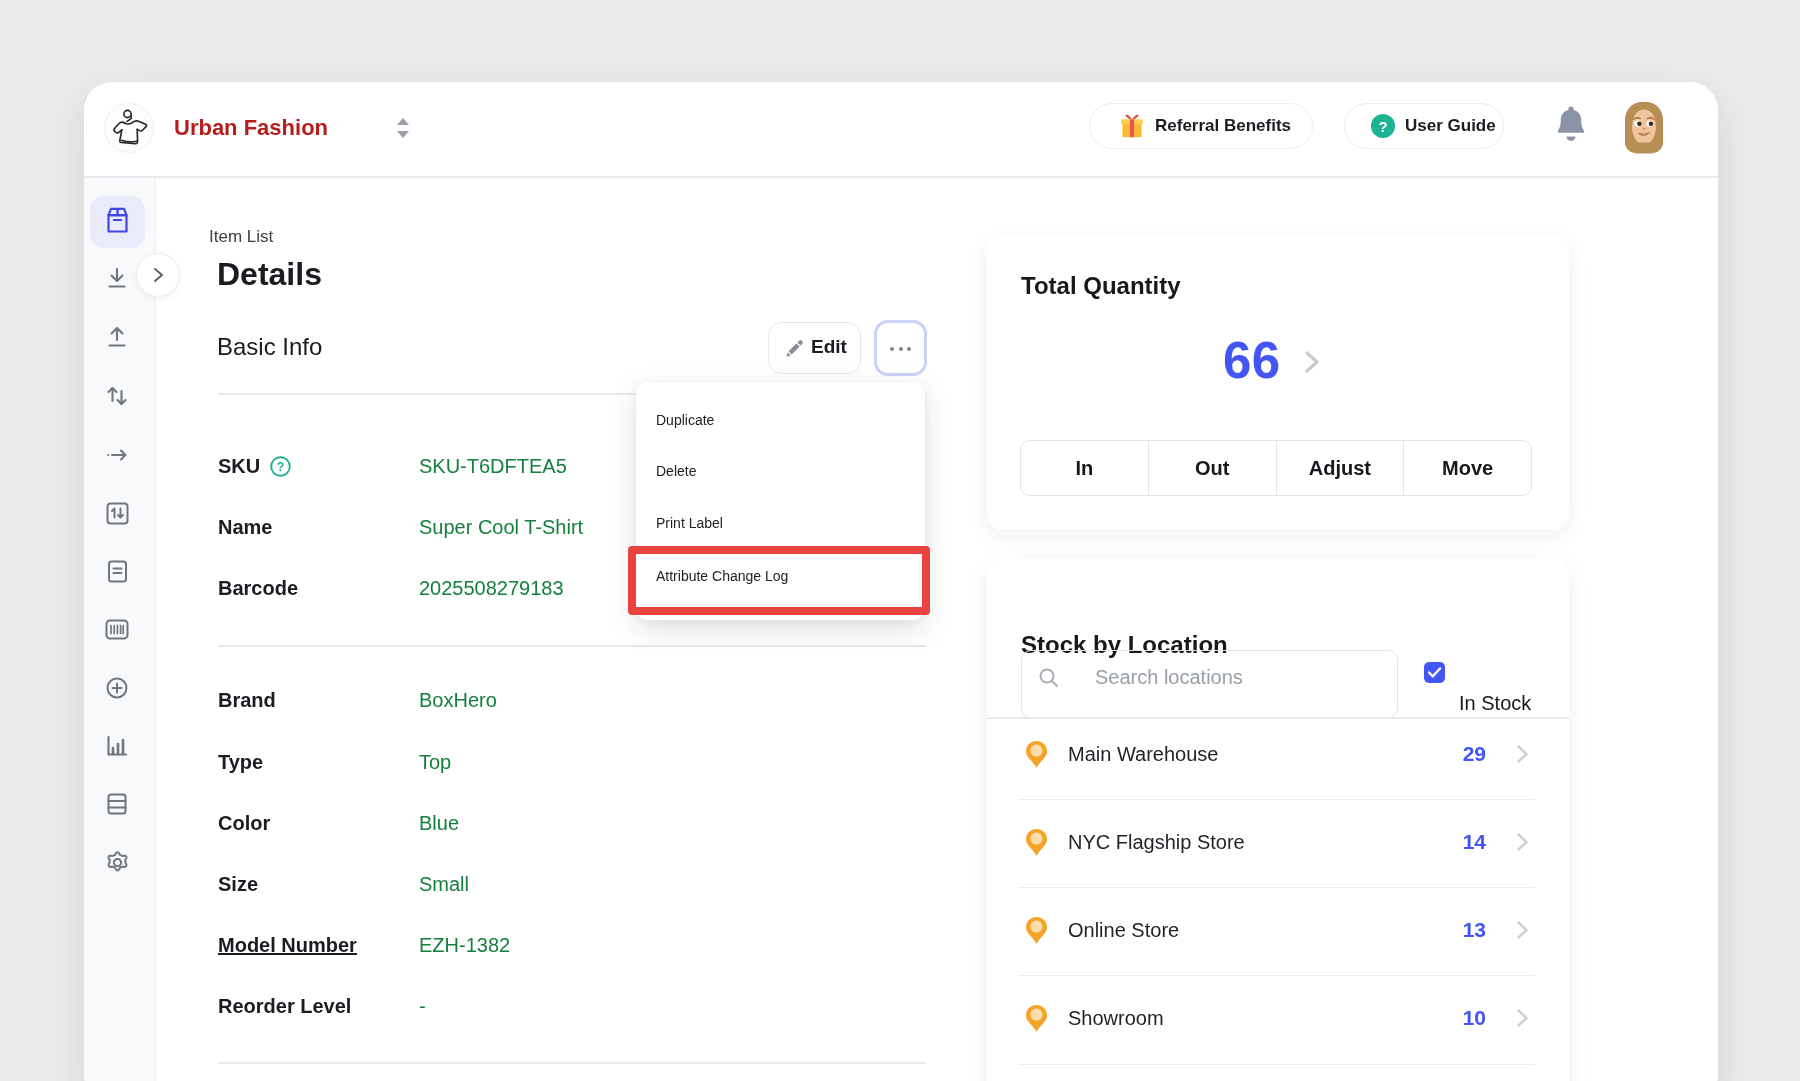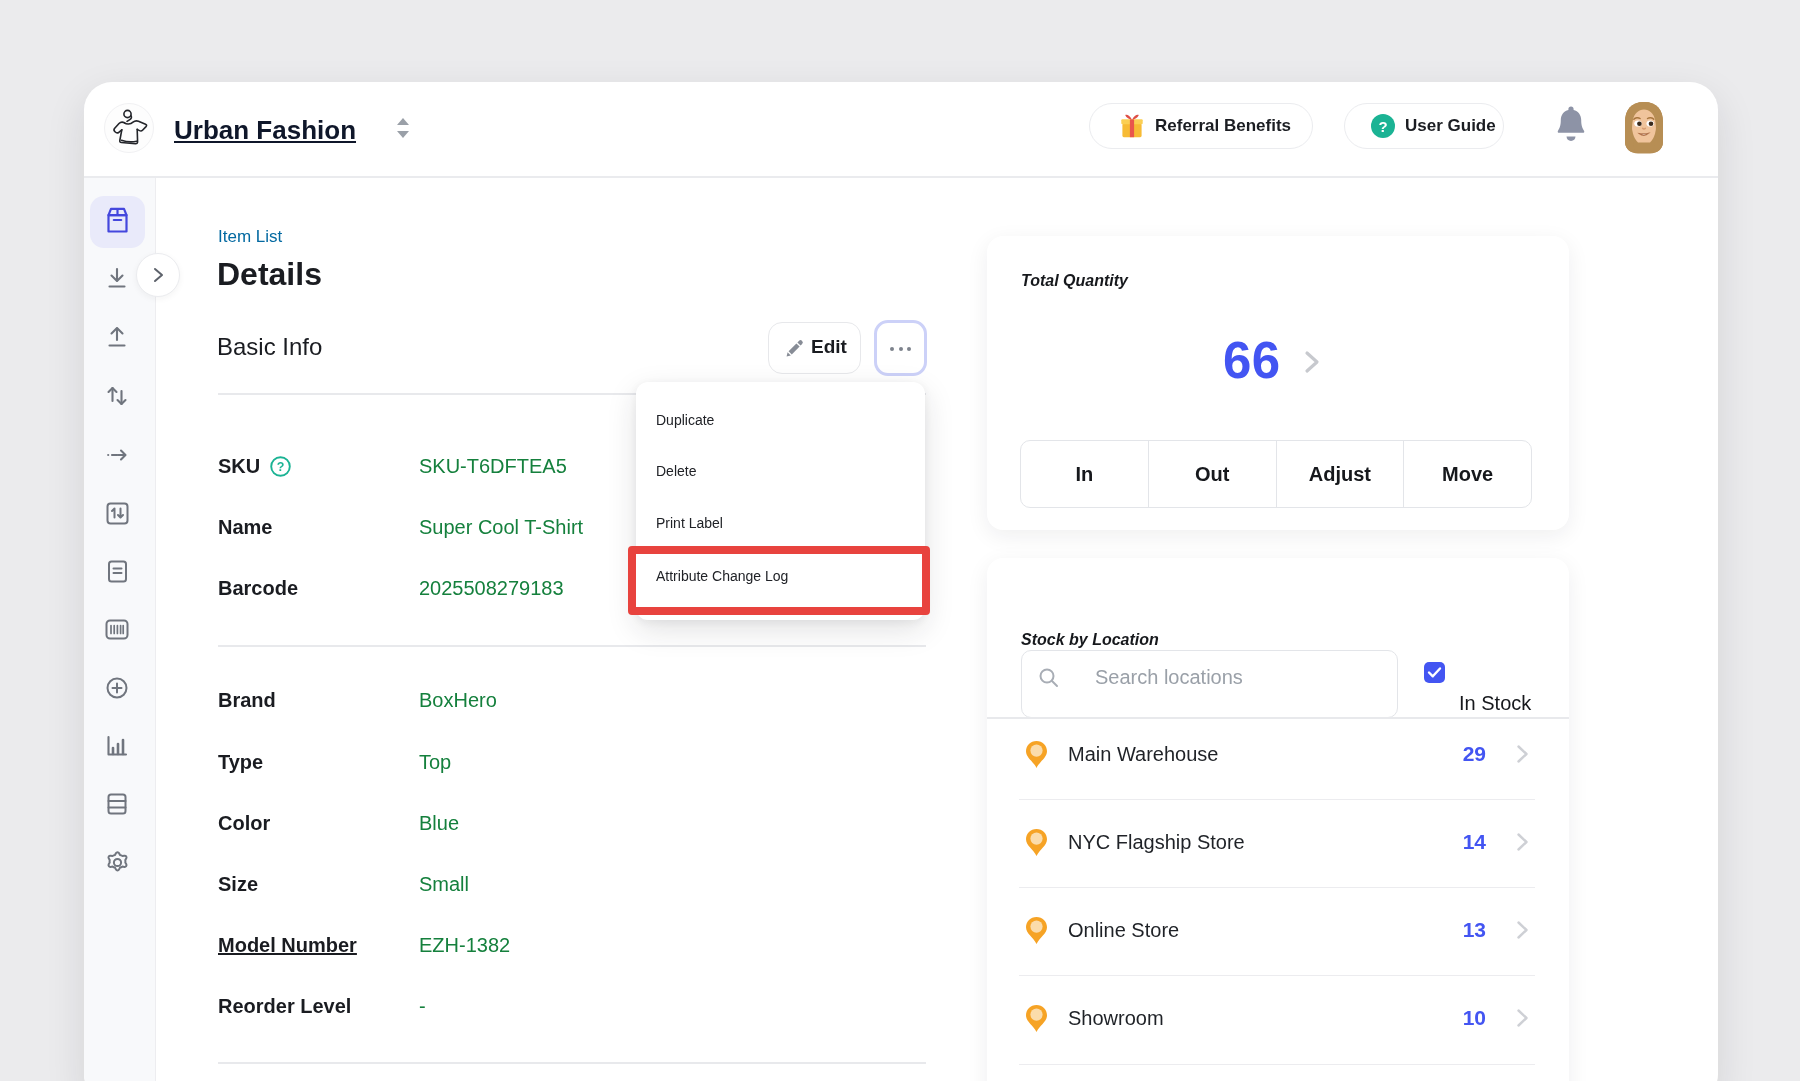--- a/index.html
+++ b/index.html
@@ -6,49 +6,49 @@
 html,body { width:1800px; height:1081px; overflow:hidden; }
 body { background:#ebebed; font-family:"Liberation Sans", sans-serif; position:relative; }
 .card {
   position:absolute; left:84px; top:82px; width:1634px; height:1020px;
   background:#fff; border-radius:28px;
   box-shadow:0 14px 40px rgba(28,30,38,.11);
 }
 .header-div { position:absolute; left:84px; top:176px; width:1634px; height:1.5px; background:#eaebee; }
 .logo-circle { position:absolute; left:104px; top:103px; width:50px; height:50px; border-radius:50%;
   background:#fdfdfd; border:1.5px solid #f1f1f3; }
-.brand { position:absolute; left:174px; top:115px; font-size:26px; font-weight:700; color:#0f172a;text-decoration:underline; }
+.brand { position:absolute; left:174px; top:115px; font-size:22px; font-weight:700; color:#b91c1c; }
 .pill { position:absolute; height:46px; background:#fff; border:1.5px solid #ebecef; border-radius:23px;
   font-size:19px; font-weight:600; color:#1b1d22; line-height:43px; white-space:nowrap; }
 .sidebar { position:absolute; left:84px; top:177px; width:72px; height:925px; background:#f8f9fb;
   border-right:1.5px solid #ededf0; border-bottom-left-radius:28px; }
 .active-sq { position:absolute; left:90px; top:196px; width:55px; height:52px; background:#e9eafa; border-radius:14px; }
 .collapse-btn { position:absolute; left:136px; top:253px; width:44px; height:44px; border-radius:50%;
   background:#fff; border:1.5px solid #ebecef; box-shadow:0 2px 6px rgba(30,32,40,.05); }
-.itemlist { position:absolute; left:218px; top:227px; font-size:17px; color:#0369a1; }
+.itemlist { position:absolute; left:209px; top:227px; font-size:17px; color:#404040; }
 .details-h { position:absolute; left:217px; top:256px; font-size:32px; font-weight:700; color:#1a1c21; }
 .basic-h { position:absolute; left:217px; top:333px; font-size:24px; font-weight:400; color:#1a1c21; }
 .sep { position:absolute; background:#e8e9ec; height:1.5px; }
 .flabel { position:absolute; left:218px; font-size:20px; font-weight:600; color:#1a1c21; }
 .fvalue { position:absolute; left:419px; font-size:20px; color:#15803d; }
 .edit-btn { position:absolute; left:768px; top:322px; width:93px; height:52px; background:#fff;
   border:1.5px solid #e7e8eb; border-radius:14px; }
 .edit-txt { position:absolute; left:42px; top:13px; font-size:19px; font-weight:600; color:#1a1c21; }
 .more-btn { position:absolute; left:874px; top:320px; width:53px; height:56px; background:#fff;
   border:3px solid #ccd1f8; border-radius:14px; }
 .dot { position:absolute; top:24px; width:4px; height:4px; border-radius:50%; background:#7d828c; }
 .dropdown { position:absolute; left:636px; top:382px; width:289px; height:238px; background:#fff;
   border-radius:12px; box-shadow:0 10px 30px rgba(30,32,40,.13), 0 2px 8px rgba(30,32,40,.06); }
 .ditem { position:absolute; left:656px; font-size:14px; color:#202227; }
 .redbox { position:absolute; left:628px; top:546px; width:302px; height:69px; border:8px solid #e8433e; border-radius:4px; }
 .rcard { position:absolute; left:987px; width:582px; background:#fff; border-radius:16px;
   box-shadow:0 6px 22px rgba(30,32,40,.07); }
-.cardtitle { position:absolute; left:1021px; font-size:16px; font-weight:700; color:#16181c;font-style:italic; }
+.cardtitle { position:absolute; left:1021px; font-size:24px; font-weight:700; color:#16181c; }
 .big66 { position:absolute; left:1223px; top:331px; font-size:51px; font-weight:700; color:#4355f2; letter-spacing:0.5px; }
-.seg { position:absolute; left:1020px; top:440px; width:512px; height:68px; border:1.5px solid #e3e5e9; border-radius:10px; display:flex; }
+.seg { position:absolute; left:1020px; top:440px; width:512px; height:56px; border:1.5px solid #e3e5e9; border-radius:10px; display:flex; }
 .seg div { flex:1; display:flex; align-items:center; justify-content:center; font-size:20px; font-weight:600; color:#16181c; border-left:1.5px solid #e3e5e9; }
 .seg div:first-child { border-left:none; }
 .search { position:absolute; left:1021px; top:650px; width:377px; height:68px; border:1.5px solid #e3e5e9; border-radius:10px;
   font-size:20px; color:#9aa0a8; line-height:53px; padding-left:73px; }
 .chk { position:absolute; left:1424px; top:662px; width:21px; height:21px; background:#4355f2; border-radius:5px; }
 .instock { position:absolute; left:1459px; top:661px; font-size:20px; color:#16181c;margin-top:31px; }
 .lname { position:absolute; left:1068px; font-size:20px; color:#1f2227; }
 .lnum { position:absolute; left:1426px; width:60px; text-align:right; font-size:21px; font-weight:700; color:#4355f2; }
 .lrow-div { position:absolute; left:1019px; width:516px; height:1px; background:#ececef; }
 .svgi { position:absolute; }

